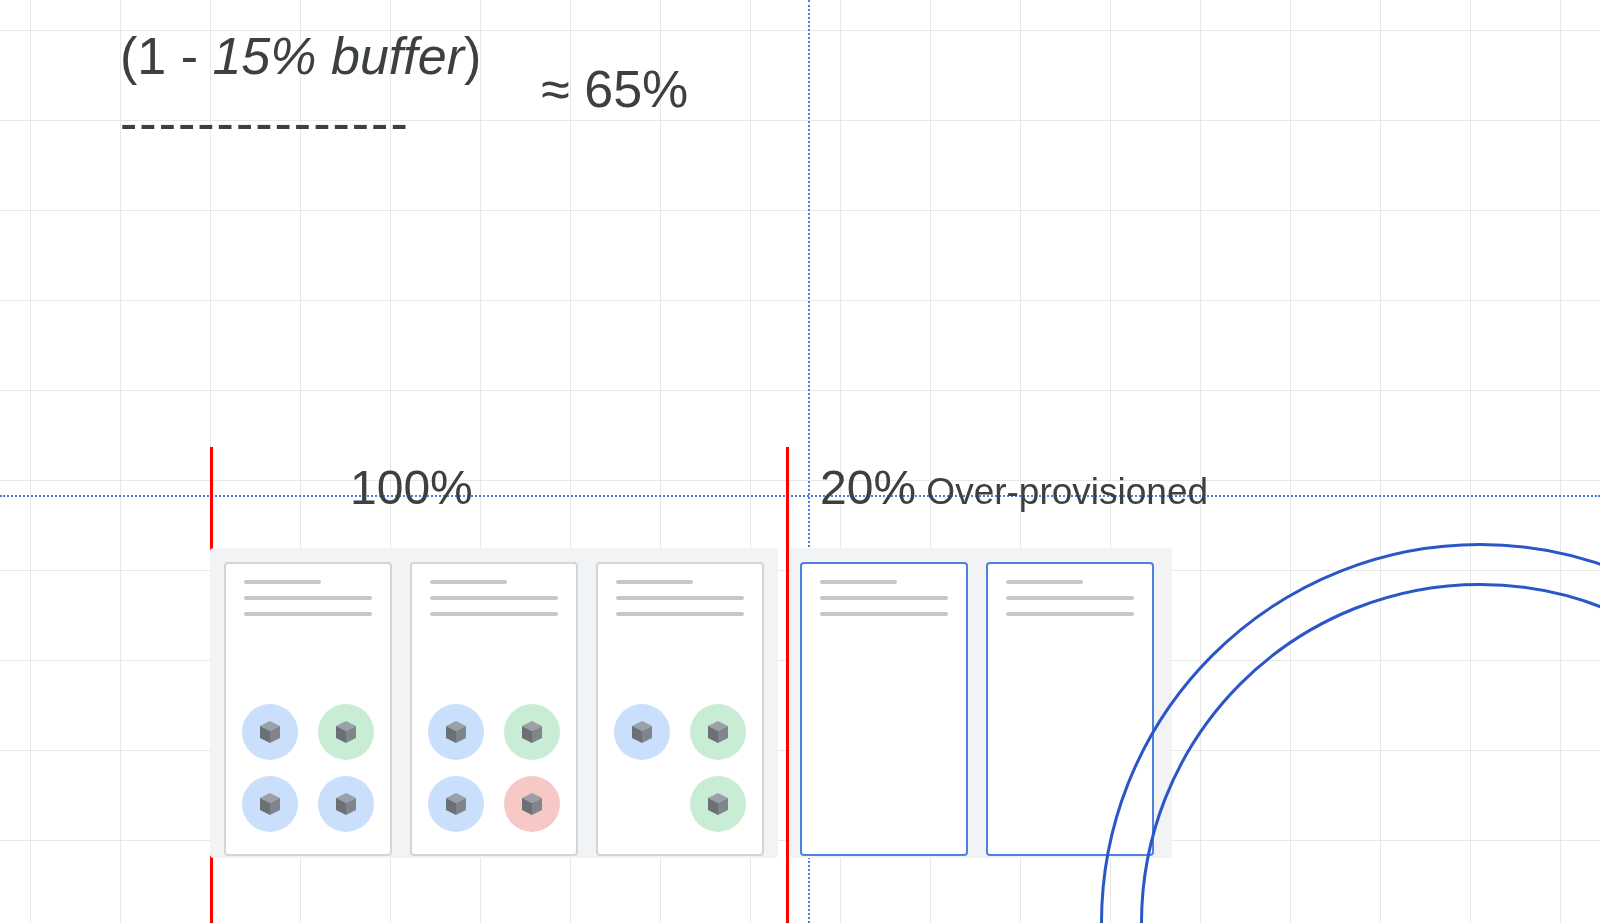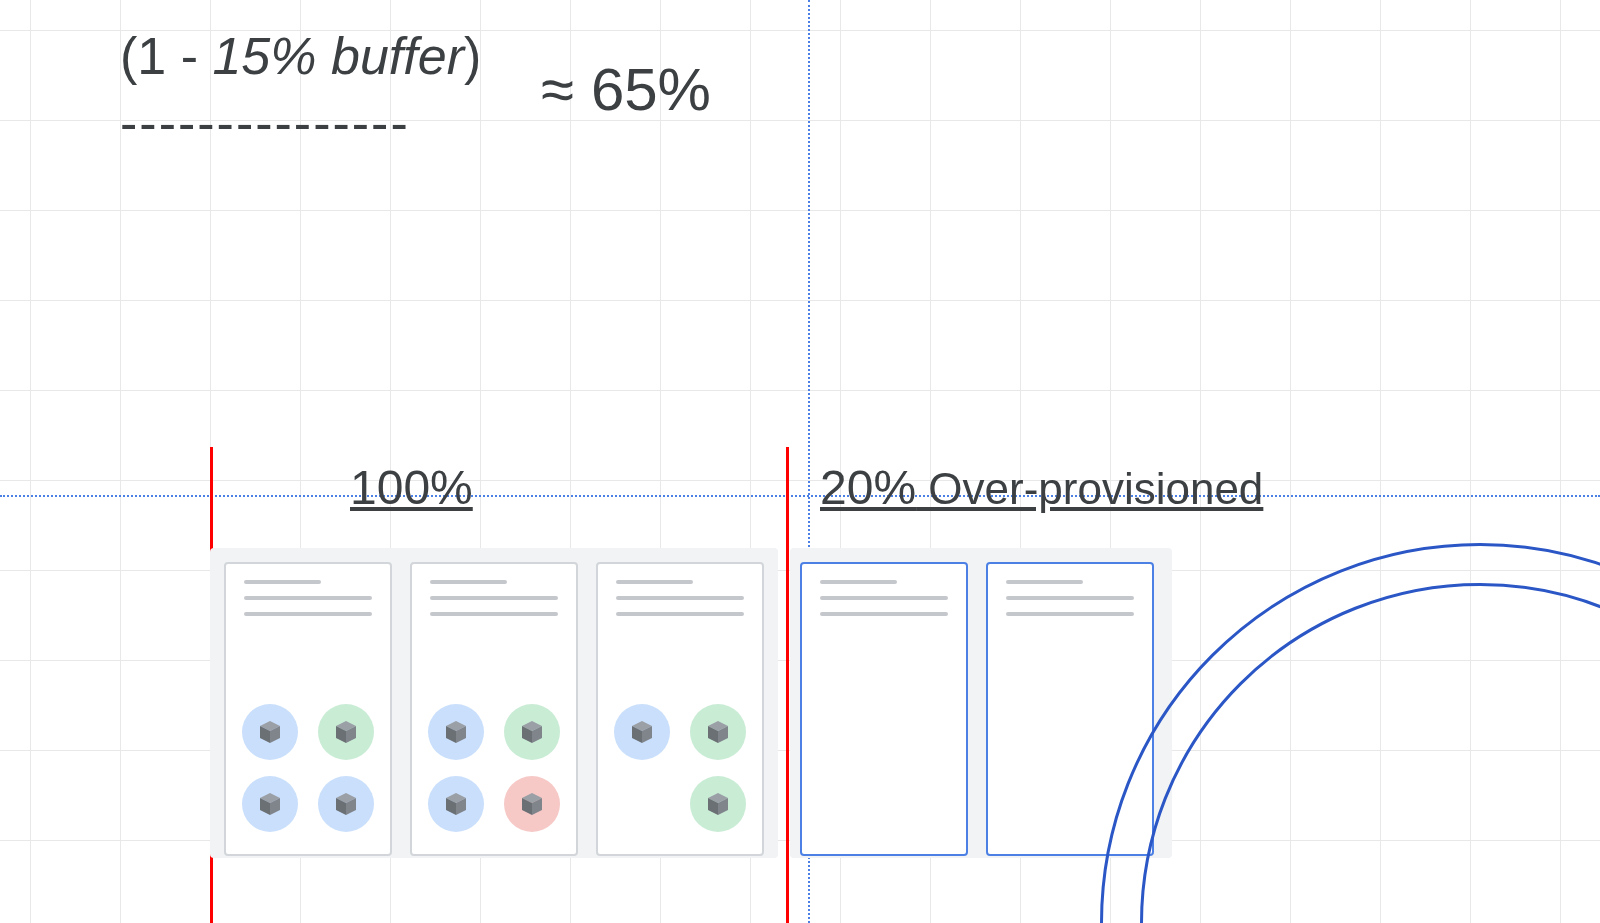--- a/index.html
+++ b/index.html
@@ -66,35 +66,34 @@
   }
   .fraction .num, .fraction .den { white-space: nowrap; }
   .fraction .ital { font-style: italic; }
   .fraction .dashrule {
     font-size: 52px;
     letter-spacing: 2px;
     line-height: 1;
     margin: 4px 0 10px 0;
   }
   .approx {
-    font-size: 60px;
+    font-size: 52px;
     margin-left: 60px;
     white-space: nowrap;
     color: #3c4043;
   }
 
   
   .label {
     position: absolute;
     font-size: 48px;
     color: #3c4043;
     white-space: nowrap;
-    text-decoration: underline;
-  }
-  .label .small { font-size: 44px; }
+  }
+  .label .small { font-size: 37px; }
 
   
   .tray {
     position: absolute;
     left: 210px;
     top: 548px;
     height: 310px;
     background: #f1f3f4;
     padding: 14px 14px 0 14px;
     box-sizing: border-box;

